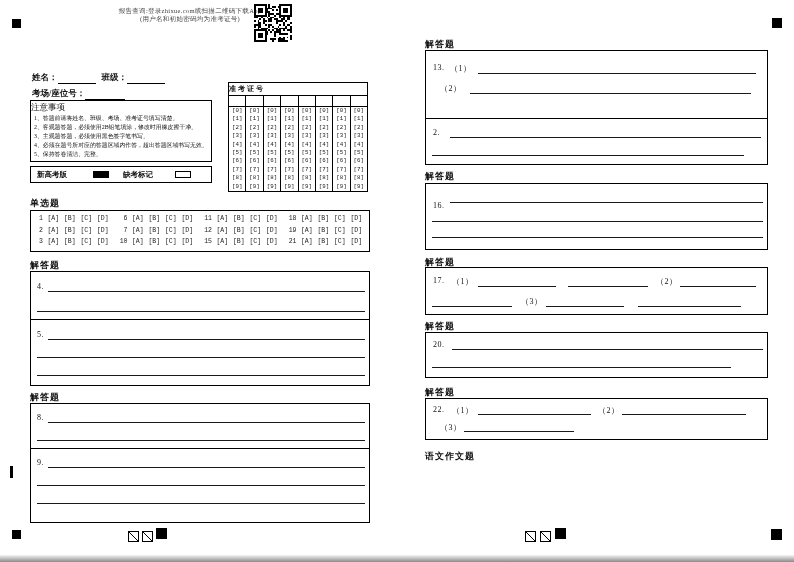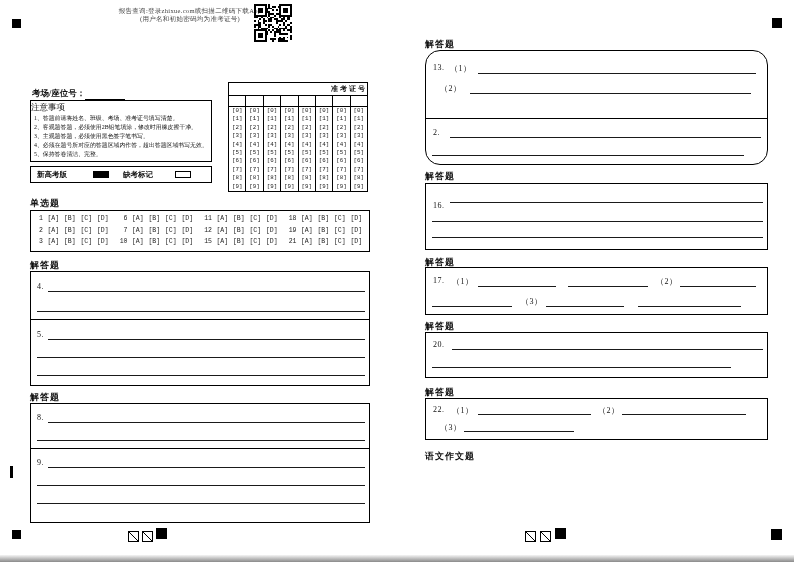--- a/index.html
+++ b/index.html
@@ -29,21 +29,21 @@
                   font-weight:normal; font-size:8.5px; padding-top:1px; }
   .notice-item { font-size:5.9px; line-height:9px; padding:0 3px; white-space:nowrap; }
   #fill-box { left:30px; top:166px; width:182px; height:17px; display:flex; align-items:center; }
   #fill-box .flabel { font-family:"Liberation Sans","DejaVu Sans",sans-serif;
                       font-weight:bold; font-size:7.5px; }
   .rect-sample { width:16px; height:7px; display:inline-block; }
   .rect-filled { background:#000; }
   .rect-empty  { border:1px solid #000; background:#fff; }
   
   #eg-box { left:228px; top:82px; width:140px; height:110px; }
-  #eg-head { height:13px; border-bottom:1px solid #000; text-align:right;
+  #eg-head { height:13px; border-bottom:1px solid #000; text-align:left;
              font-size:7px; font-weight:bold; line-height:13px; letter-spacing:2px; }
   #eg-body { display:flex; height:95px; }
   .eg-col { flex:1; border-right:1px solid #000; }
   .eg-col:last-child { border-right:none; }
   .eg-blank { height:11px; border-bottom:1px solid #000; }
   .eg-cell { height:8.4px; font-size:5.8px; line-height:8.4px; text-align:center;
              font-family:"Liberation Mono","DejaVu Sans Mono",monospace; color:#222; }
   
   #mcq-box { left:30px; top:210px; width:340px; height:42px; padding-top:4px; }
   .mcq-row { height:11.5px; display:flex; }
@@ -299,20 +299,24 @@
       <div style="grid-area: 21 / 7;"></div>
       <div style="grid-area: 21 / 11;"></div>
       <div style="grid-area: 21 / 14;"></div>
       <div style="grid-area: 21 / 15;"></div>
       <div style="grid-area: 21 / 16;"></div>
       <div style="grid-area: 21 / 17;"></div>
       <div style="grid-area: 21 / 18;"></div>
       <div style="grid-area: 21 / 19;"></div>
     </div>
 
+  <div class="abs" style="left:32px;top:66px;">
+    <span class="info-label">姓名：</span><span class="blank" style="width:38px;"></span>
+    <span class="info-label" style="margin-left:2px;">班级：</span><span class="blank" style="width:38px;"></span>
+  </div>
   <div class="abs" style="left:32px;top:82px;">
     <span class="info-label">考场/座位号：</span><span class="blank" style="width:40px;"></span>
   </div>
 
   <div class="box" id="notice-box">
     <div id="notice-title">注意事项</div>
     <div>
       <div class="notice-item">1、答题前请将姓名、班级、考场、准考证号填写清楚。</div>
       <div class="notice-item">2、客观题答题，必须使用2B铅笔填涂，修改时用橡皮擦干净。</div>
       <div class="notice-item">3、主观题答题，必须使用黑色签字笔书写。</div>
@@ -550,21 +554,21 @@
     <div class="aline" style="left:17px;top:18px;width:317px;"></div>
     <div class="aline" style="left:6px;top:36px;width:328px;"></div>
     <div class="divider" style="left:0;top:44px;width:338px;"></div>
     <span class="qnum" style="left:6px;top:54px;">9.</span>
     <div class="aline" style="left:17px;top:63px;width:317px;"></div>
     <div class="aline" style="left:6px;top:81px;width:328px;"></div>
     <div class="aline" style="left:6px;top:99px;width:328px;"></div>
   </div>
 
   <div class="seclabel" style="left:425px;top:38px;">解答题</div>
-  <div class="box" style="left:425px;top:50px;width:343px;height:115px;border-radius:15px;">
+  <div class="box" style="left:425px;top:50px;width:343px;height:115px;">
     <span class="qnum" style="left:7px;top:12px;">13.</span>
     <span class="qnum" style="left:24px;top:12px;">（1）</span>
     <div class="aline" style="left:52px;top:22px;width:278px;"></div>
     <span class="qnum" style="left:14px;top:32px;">（2）</span>
     <div class="aline" style="left:44px;top:42px;width:281px;"></div>
     <div class="divider" style="left:0;top:67px;width:341px;"></div>
     <span class="qnum" style="left:7px;top:77px;">2.</span>
     <div class="aline" style="left:24px;top:86px;width:311px;"></div>
     <div class="aline" style="left:6px;top:104px;width:312px;"></div>
   </div>

